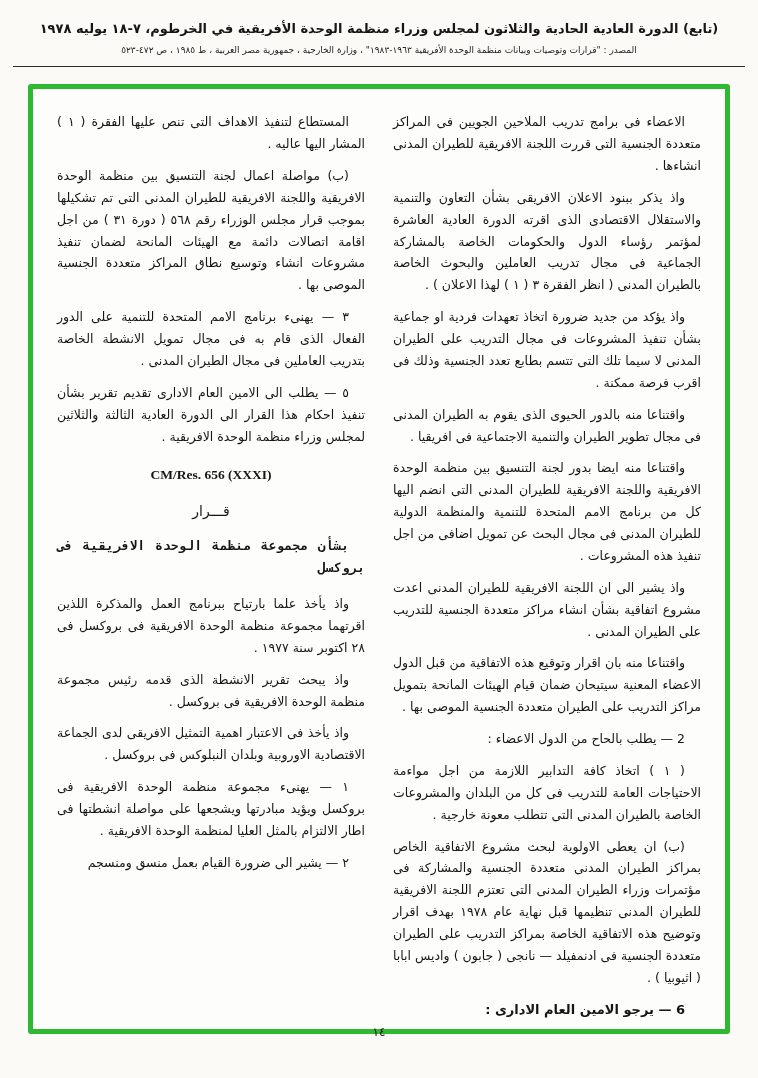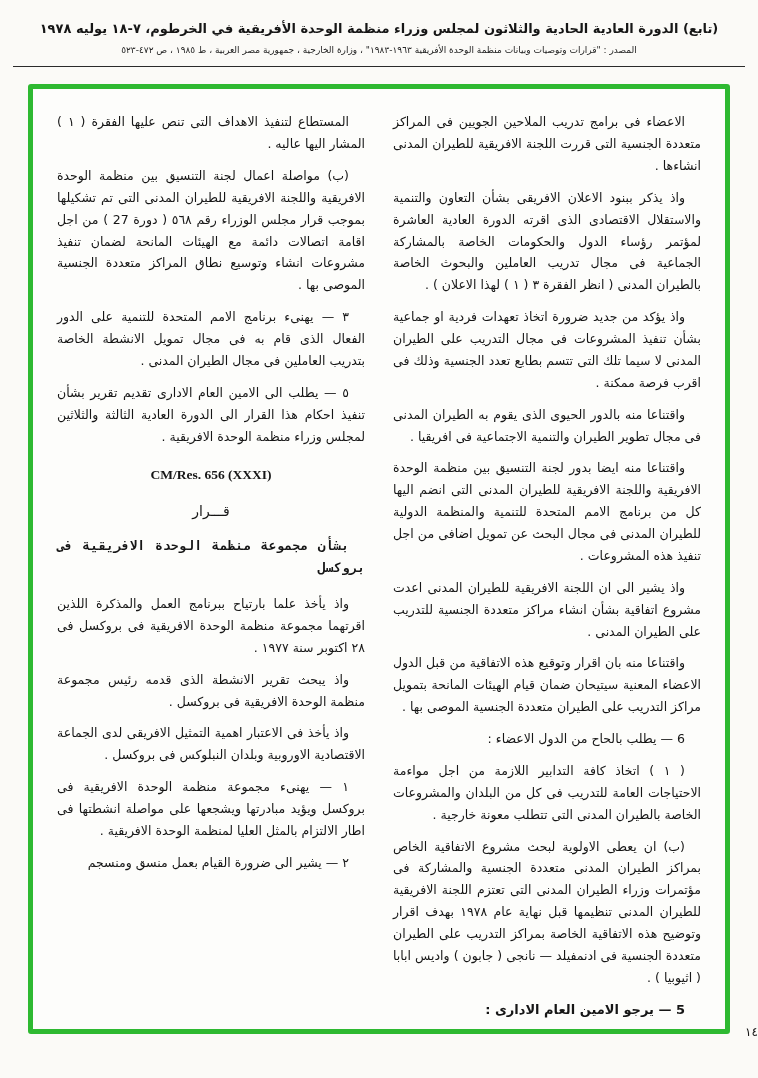--- a/index.html
+++ b/index.html
@@ -87,21 +87,21 @@
     font-size: 13px;
     margin-bottom: 12px;
     text-indent: 16px;
     font-family: Liberation Mono, monospace;
   }
   .page-number {
     position: absolute;
     left: 0;
     right: 0;
     bottom: 8px;
-    text-align: right;
+    text-align: center;
     font-size: 12px;
     letter-spacing: 2px;
   }
 </style>
 </head>
 <body>
 
 <div class="page">
 
   <header class="page-header">
@@ -115,30 +115,30 @@
     <div class="columns">
 
       <div class="col">
         <p class="para">الاعضاء فى برامج تدريب الملاحين الجويين فى المراكز متعددة الجنسية التى قررت اللجنة الافريقية للطيران المدنى انشاءها .</p>
         <p class="para">واذ يذكر ببنود الاعلان الافريقى بشأن التعاون والتنمية والاستقلال الاقتصادى الذى اقرته الدورة العادية العاشرة لمؤتمر رؤساء الدول والحكومات الخاصة بالمشاركة الجماعية فى مجال تدريب العاملين والبحوث الخاصة بالطيران المدنى ( انظر الفقرة ٣ ( ١ ) لهذا الاعلان ) .</p>
         <p class="para">واذ يؤكد من جديد ضرورة اتخاذ تعهدات فردية او جماعية بشأن تنفيذ المشروعات فى مجال التدريب على الطيران المدنى لا سيما تلك التى تتسم بطابع تعدد الجنسية وذلك فى اقرب فرصة ممكنة .</p>
         <p class="para">واقتناعا منه بالدور الحيوى الذى يقوم به الطيران المدنى فى مجال تطوير الطيران والتنمية الاجتماعية فى افريقيا .</p>
         <p class="para">واقتناعا منه ايضا بدور لجنة التنسيق بين منظمة الوحدة الافريقية واللجنة الافريقية للطيران المدنى التى انضم اليها كل من برنامج الامم المتحدة للتنمية والمنظمة الدولية للطيران المدنى فى مجال البحث عن تمويل اضافى من اجل تنفيذ هذه المشروعات .</p>
         <p class="para">واذ يشير الى ان اللجنة الافريقية للطيران المدنى اعدت مشروع اتفاقية بشأن انشاء مراكز متعددة الجنسية للتدريب على الطيران المدنى .</p>
         <p class="para">واقتناعا منه بان اقرار وتوقيع هذه الاتفاقية من قبل الدول الاعضاء المعنية سيتيحان ضمان قيام الهيئات المانحة بتمويل مراكز التدريب على الطيران متعددة الجنسية الموصى بها .</p>
-        <p class="para">6 — يطلب بالحاح من الدول الاعضاء :</p>
+        <p class="para">2 — يطلب بالحاح من الدول الاعضاء :</p>
         <p class="para">( ١ ) اتخاذ كافة التدابير اللازمة من اجل مواءمة الاحتياجات العامة للتدريب فى كل من البلدان والمشروعات الخاصة بالطيران المدنى التى تتطلب معونة خارجية .</p>
         <p class="para">(ب) ان يعطى الاولوية لبحث مشروع الاتفاقية الخاص بمراكز الطيران المدنى متعددة الجنسية والمشاركة فى مؤتمرات وزراء الطيران المدنى التى تعتزم اللجنة الافريقية للطيران المدنى تنظيمها قبل نهاية عام ١٩٧٨ بهدف اقرار وتوضيح هذه الاتفاقية الخاصة بمراكز التدريب على الطيران متعددة الجنسية فى ادنمفيلد — نانجى ( جابون ) واديس ابابا ( اثيوبيا ) .</p>
-        <p class="para bold">5 — يرجو الامين العام الادارى :</p>
+        <p class="para bold">6 — يرجو الامين العام الادارى :</p>
         <p class="para">( ١ ) معاونة اللجنة الافريقية للطيران المدنى بقدر</p>
       </div>
 
       <div class="col">
         <p class="para">المستطاع لتنفيذ الاهداف التى تنص عليها الفقرة ( ١ ) المشار اليها عاليه .</p>
-        <p class="para">(ب) مواصلة اعمال لجنة التنسيق بين منظمة الوحدة الافريقية واللجنة الافريقية للطيران المدنى التى تم تشكيلها بموجب قرار مجلس الوزراء رقم ٥٦٨ ( دورة 27 ) من اجل اقامة اتصالات دائمة مع الهيئات المانحة لضمان تنفيذ مشروعات انشاء وتوسيع نطاق المراكز متعددة الجنسية الموصى بها .</p>
+        <p class="para">(ب) مواصلة اعمال لجنة التنسيق بين منظمة الوحدة الافريقية واللجنة الافريقية للطيران المدنى التى تم تشكيلها بموجب قرار مجلس الوزراء رقم ٥٦٨ ( دورة ٣١ ) من اجل اقامة اتصالات دائمة مع الهيئات المانحة لضمان تنفيذ مشروعات انشاء وتوسيع نطاق المراكز متعددة الجنسية الموصى بها .</p>
         <p class="para">٣ — يهنىء برنامج الامم المتحدة للتنمية على الدور الفعال الذى قام به فى مجال تمويل الانشطة الخاصة بتدريب العاملين فى مجال الطيران المدنى .</p>
         <p class="para">٥ — يطلب الى الامين العام الادارى تقديم تقرير بشأن تنفيذ احكام هذا القرار الى الدورة العادية الثالثة والثلاثين لمجلس وزراء منظمة الوحدة الافريقية .</p>
 
         <p class="latin">CM/Res. 656 (XXXI)</p>
         <p class="res-title">قـــرار</p>
         <p class="res-subtitle">بشأن مجموعة منظمة الوحدة الافريقية فى بروكسل</p>
 
         <p class="para">واذ يأخذ علما بارتياح ببرنامج العمل والمذكرة اللذين اقرتهما مجموعة منظمة الوحدة الافريقية فى بروكسل فى ٢٨ اكتوبر سنة ١٩٧٧ .</p>
         <p class="para">واذ يبحث تقرير الانشطة الذى قدمه رئيس مجموعة منظمة الوحدة الافريقية فى بروكسل .</p>
         <p class="para">واذ يأخذ فى الاعتبار اهمية التمثيل الافريقى لدى الجماعة الاقتصادية الاوروبية وبلدان النبلوكس فى بروكسل .</p>

